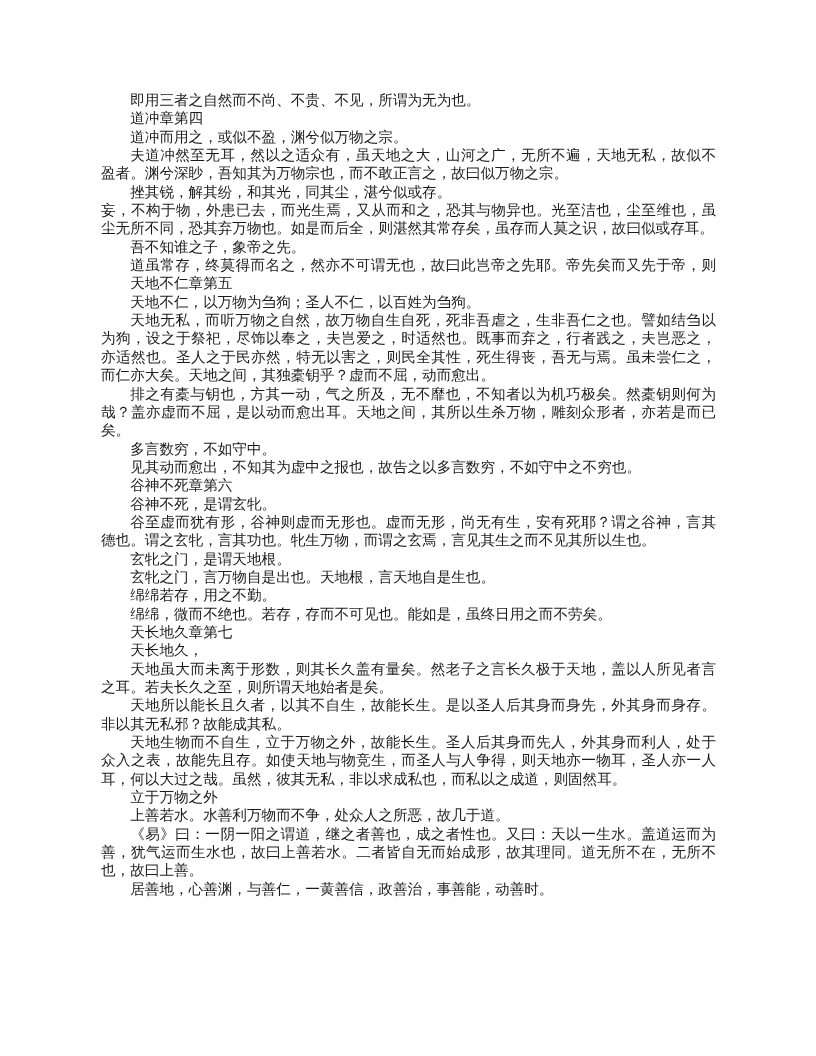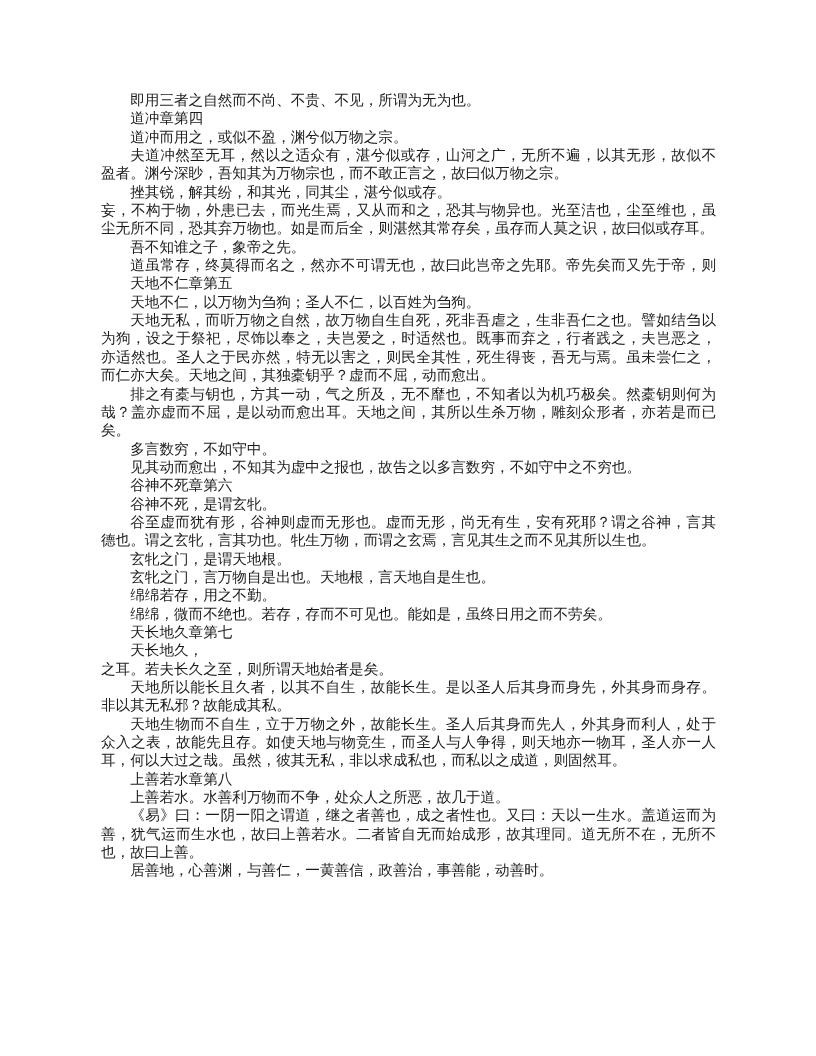--- a/index.html
+++ b/index.html
@@ -44,21 +44,21 @@
   }
 </style>
 </head>
 <body>
 
 <div class="page">
   <div class="text-body" style="color: rgb(27, 27, 27);">
       <div class="line indent">即用三者之自然而不尚、不贵、不见，所谓为无为也。</div>
       <div class="line indent">道冲章第四</div>
       <div class="line indent">道冲而用之，或似不盈，渊兮似万物之宗。</div>
-      <div class="line indent fill">夫道冲然至无耳，然以之适众有，湛兮似或存，山河之广，无所不遍，以其无形，故似不</div>
+      <div class="line indent fill">夫道冲然至无耳，然以之适众有，虽天地之大，山河之广，无所不遍，天地无私，故似不</div>
       <div class="line">盈者。渊兮深眇，吾知其为万物宗也，而不敢正言之，故曰似万物之宗。</div>
       <div class="line indent">挫其锐，解其纷，和其光，同其尘，湛兮似或存。</div>
       <div class="line fill">妄，不构于物，外患已去，而光生焉，又从而和之，恐其与物异也。光至洁也，尘至维也，虽</div>
       <div class="line">尘无所不同，恐其弃万物也。如是而后全，则湛然其常存矣，虽存而人莫之识，故曰似或存耳。</div>
       <div class="line indent">吾不知谁之子，象帝之先。</div>
       <div class="line indent fill">道虽常存，终莫得而名之，然亦不可谓无也，故曰此岂帝之先耶。帝先矣而又先于帝，则</div>
       <div class="line indent">天地不仁章第五</div>
       <div class="line indent">天地不仁，以万物为刍狗；圣人不仁，以百姓为刍狗。</div>
       <div class="line indent fill">天地无私，而听万物之自然，故万物自生自死，死非吾虐之，生非吾仁之也。譬如结刍以</div>
       <div class="line fill">为狗，设之于祭祀，尽饰以奉之，夫岂爱之，时适然也。既事而弃之，行者践之，夫岂恶之，</div>
@@ -72,26 +72,27 @@
       <div class="line indent">谷神不死章第六</div>
       <div class="line indent">谷神不死，是谓玄牝。</div>
       <div class="line indent fill">谷至虚而犹有形，谷神则虚而无形也。虚而无形，尚无有生，安有死耶？谓之谷神，言其</div>
       <div class="line">德也。谓之玄牝，言其功也。牝生万物，而谓之玄焉，言见其生之而不见其所以生也。</div>
       <div class="line indent">玄牝之门，是谓天地根。</div>
       <div class="line indent">玄牝之门，言万物自是出也。天地根，言天地自是生也。</div>
       <div class="line indent">绵绵若存，用之不勤。</div>
       <div class="line indent">绵绵，微而不绝也。若存，存而不可见也。能如是，虽终日用之而不劳矣。</div>
       <div class="line indent">天长地久章第七</div>
       <div class="line indent">天长地久，</div>
+      <div class="line indent fill">天地虽大而未离于形数，则其长久盖有量矣。然老子之言长久极于天地，盖以人所见者言</div>
       <div class="line">之耳。若夫长久之至，则所谓天地始者是矣。</div>
       <div class="line indent fill">天地所以能长且久者，以其不自生，故能长生。是以圣人后其身而身先，外其身而身存。</div>
       <div class="line">非以其无私邪？故能成其私。</div>
       <div class="line indent fill">天地生物而不自生，立于万物之外，故能长生。圣人后其身而先人，外其身而利人，处于</div>
       <div class="line fill">众入之表，故能先且存。如使天地与物竞生，而圣人与人争得，则天地亦一物耳，圣人亦一人</div>
       <div class="line">耳，何以大过之哉。虽然，彼其无私，非以求成私也，而私以之成道，则固然耳。</div>
-      <div class="line indent">上善若水章第八</div>
+      <div class="line indent">立于万物之外</div>
       <div class="line indent">上善若水。水善利万物而不争，处众人之所恶，故几于道。</div>
       <div class="line indent fill">《易》曰：一阴一阳之谓道，继之者善也，成之者性也。又曰：天以一生水。盖道运而为</div>
       <div class="line fill">善，犹气运而生水也，故曰上善若水。二者皆自无而始成形，故其理同。道无所不在，无所不</div>
       <div class="line">也，故曰上善。</div>
       <div class="line indent">居善地，心善渊，与善仁，一黄善信，政善治，事善能，动善时。</div>
     </div>
 </div>
 
 </body></html>

